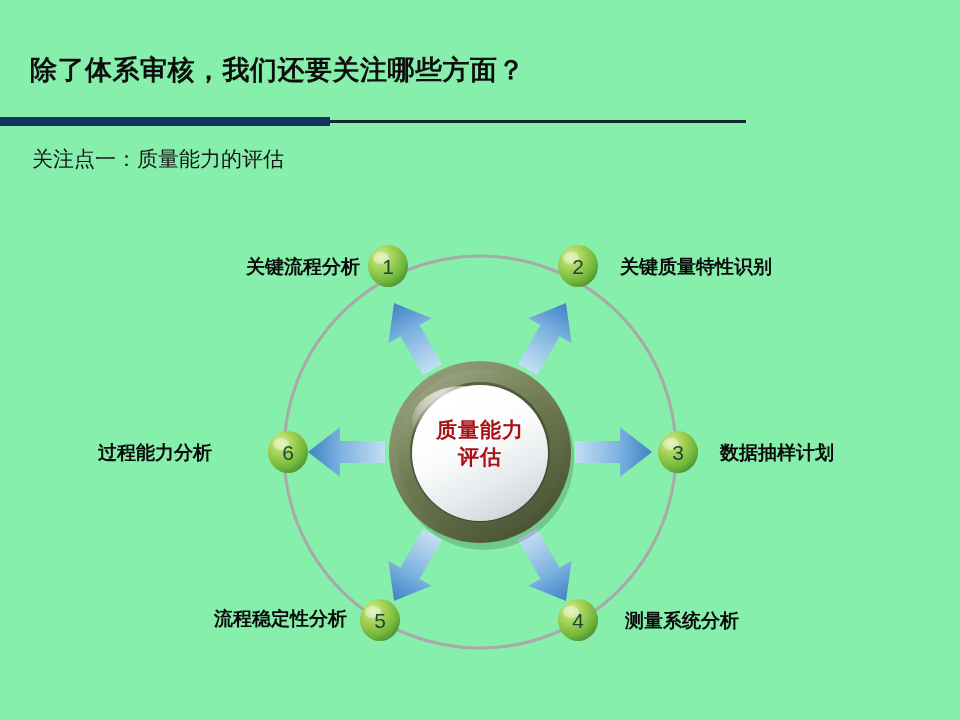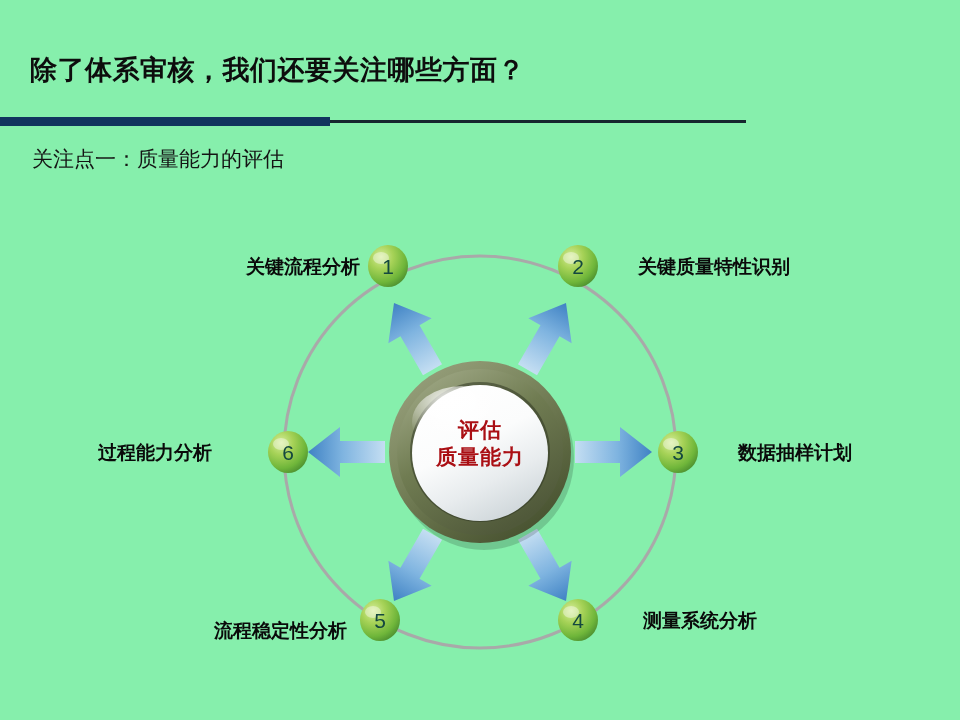--- a/index.html
+++ b/index.html
@@ -79,21 +79,21 @@
   
   .node-label {
     position: absolute;
     font-family: "Liberation Sans", sans-serif;
     font-size: 19px;
     font-weight: bold;
     color: #0a0a0a;
     white-space: nowrap;
     line-height: 1;
   }
-  .node-label.right { text-align: left; margin-left: 18px; }
+  .node-label.right { text-align: left; }
   .node-label.left  { text-align: right; }
 
   .badge-num {
     font-family: "Liberation Sans", sans-serif;
     font-size: 21px;
     font-weight: normal;
     fill: #14483f;
   }
 
   .center-text {
@@ -263,23 +263,23 @@
     </svg>
 
     <div class="node-label left" style="right:600px; top:47px;">关键流程分析</div>
 
     <div class="node-label right" style="left:620px; top:47px;">关键质量特性识别</div>
 
     <div class="node-label right" style="left:720px; top:233px;font-family:Liberation Serif, serif;">数据抽样计划</div>
 
     <div class="node-label right" style="left:625px; top:401px;">测量系统分析</div>
 
-    <div class="node-label left" style="right:613px; top:411px;">流程稳定性分析</div>
+    <div class="node-label left" style="right:613px; top:401px;font-family:Liberation Mono, monospace;">流程稳定性分析</div>
 
     <div class="node-label left" style="right:748px; top:233px;margin-left:47px;">过程能力分析</div>
 
     <div class="center-text">
+      <div>质量能力</div>
       <div>评估</div>
-      <div>质量能力</div>
     </div>
 
   </div>
 </div>
 
 </body></html>

